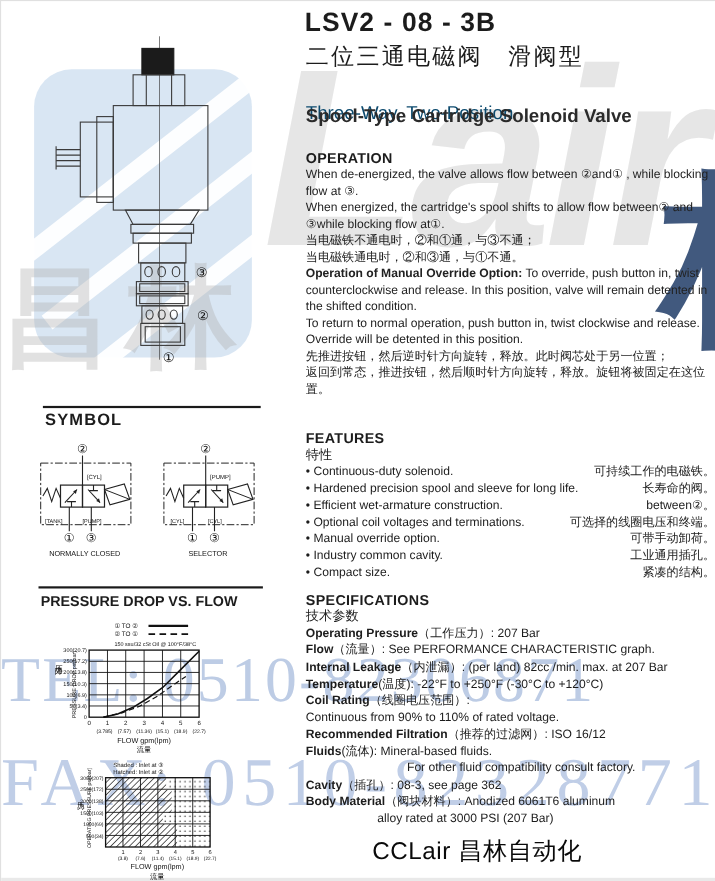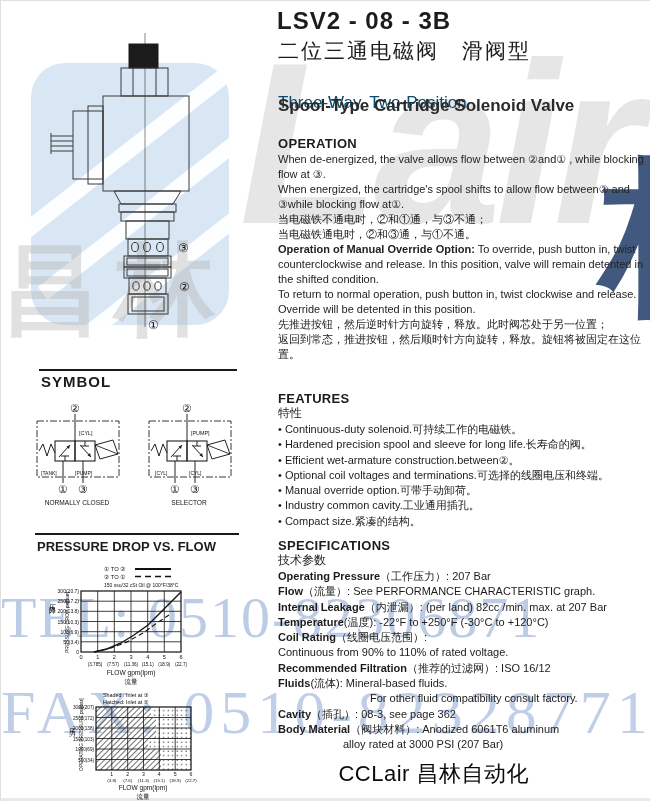--- a/index.html
+++ b/index.html
@@ -27,21 +27,21 @@
   #title-zh{left:277px;top:36px;font-size:21px;letter-spacing:2px;}
   #title-en1{left:277px;top:92px;font-size:17px;color:#0c4a6e;}
   #title-en2{left:277px;top:95px;font-size:17px;color:#2a2a2a;font-weight:bold;}
   .sec-h{font-size:13px;font-weight:bold;letter-spacing:0.3px;}
   #op-h{left:277px;top:135px;}
   #op-body{left:277px;top:151px;width:373px;font-size:11px;line-height:15px;color:#222;}
   #op-body p{margin:0;}
   #feat-h{left:277px;top:390px;}
   #feat-zh{left:277px;top:404px;font-size:12px;}
   #feat-list{left:277px;top:421px;width:372px;font-size:11px;}
-  .feat{display:flex;line-height:15.3px;}
+  .feat{display:flex;justify-content:space-between;line-height:15.3px;}
   .feat .en::before{content:"• ";}
   #spec-h{left:277px;top:537px;}
   #spec-zh{left:277px;top:551px;font-size:12px;}
   #spec-list{left:277px;top:568px;width:373px;font-size:11px;}
   .spec-line{line-height:15.3px;}
   .spec-line .b{font-weight:bold;margin-top:40px;}
   .ind-md{margin-left:65px;}
   .ind-lg{margin-left:92px;}
   #footer-brand{left:0px;top:758px;width:528px;text-align:right;font-size:22px;color:#0a0a0a;
      font-family:"Liberation Sans",sans-serif;letter-spacing:0.5px;}

